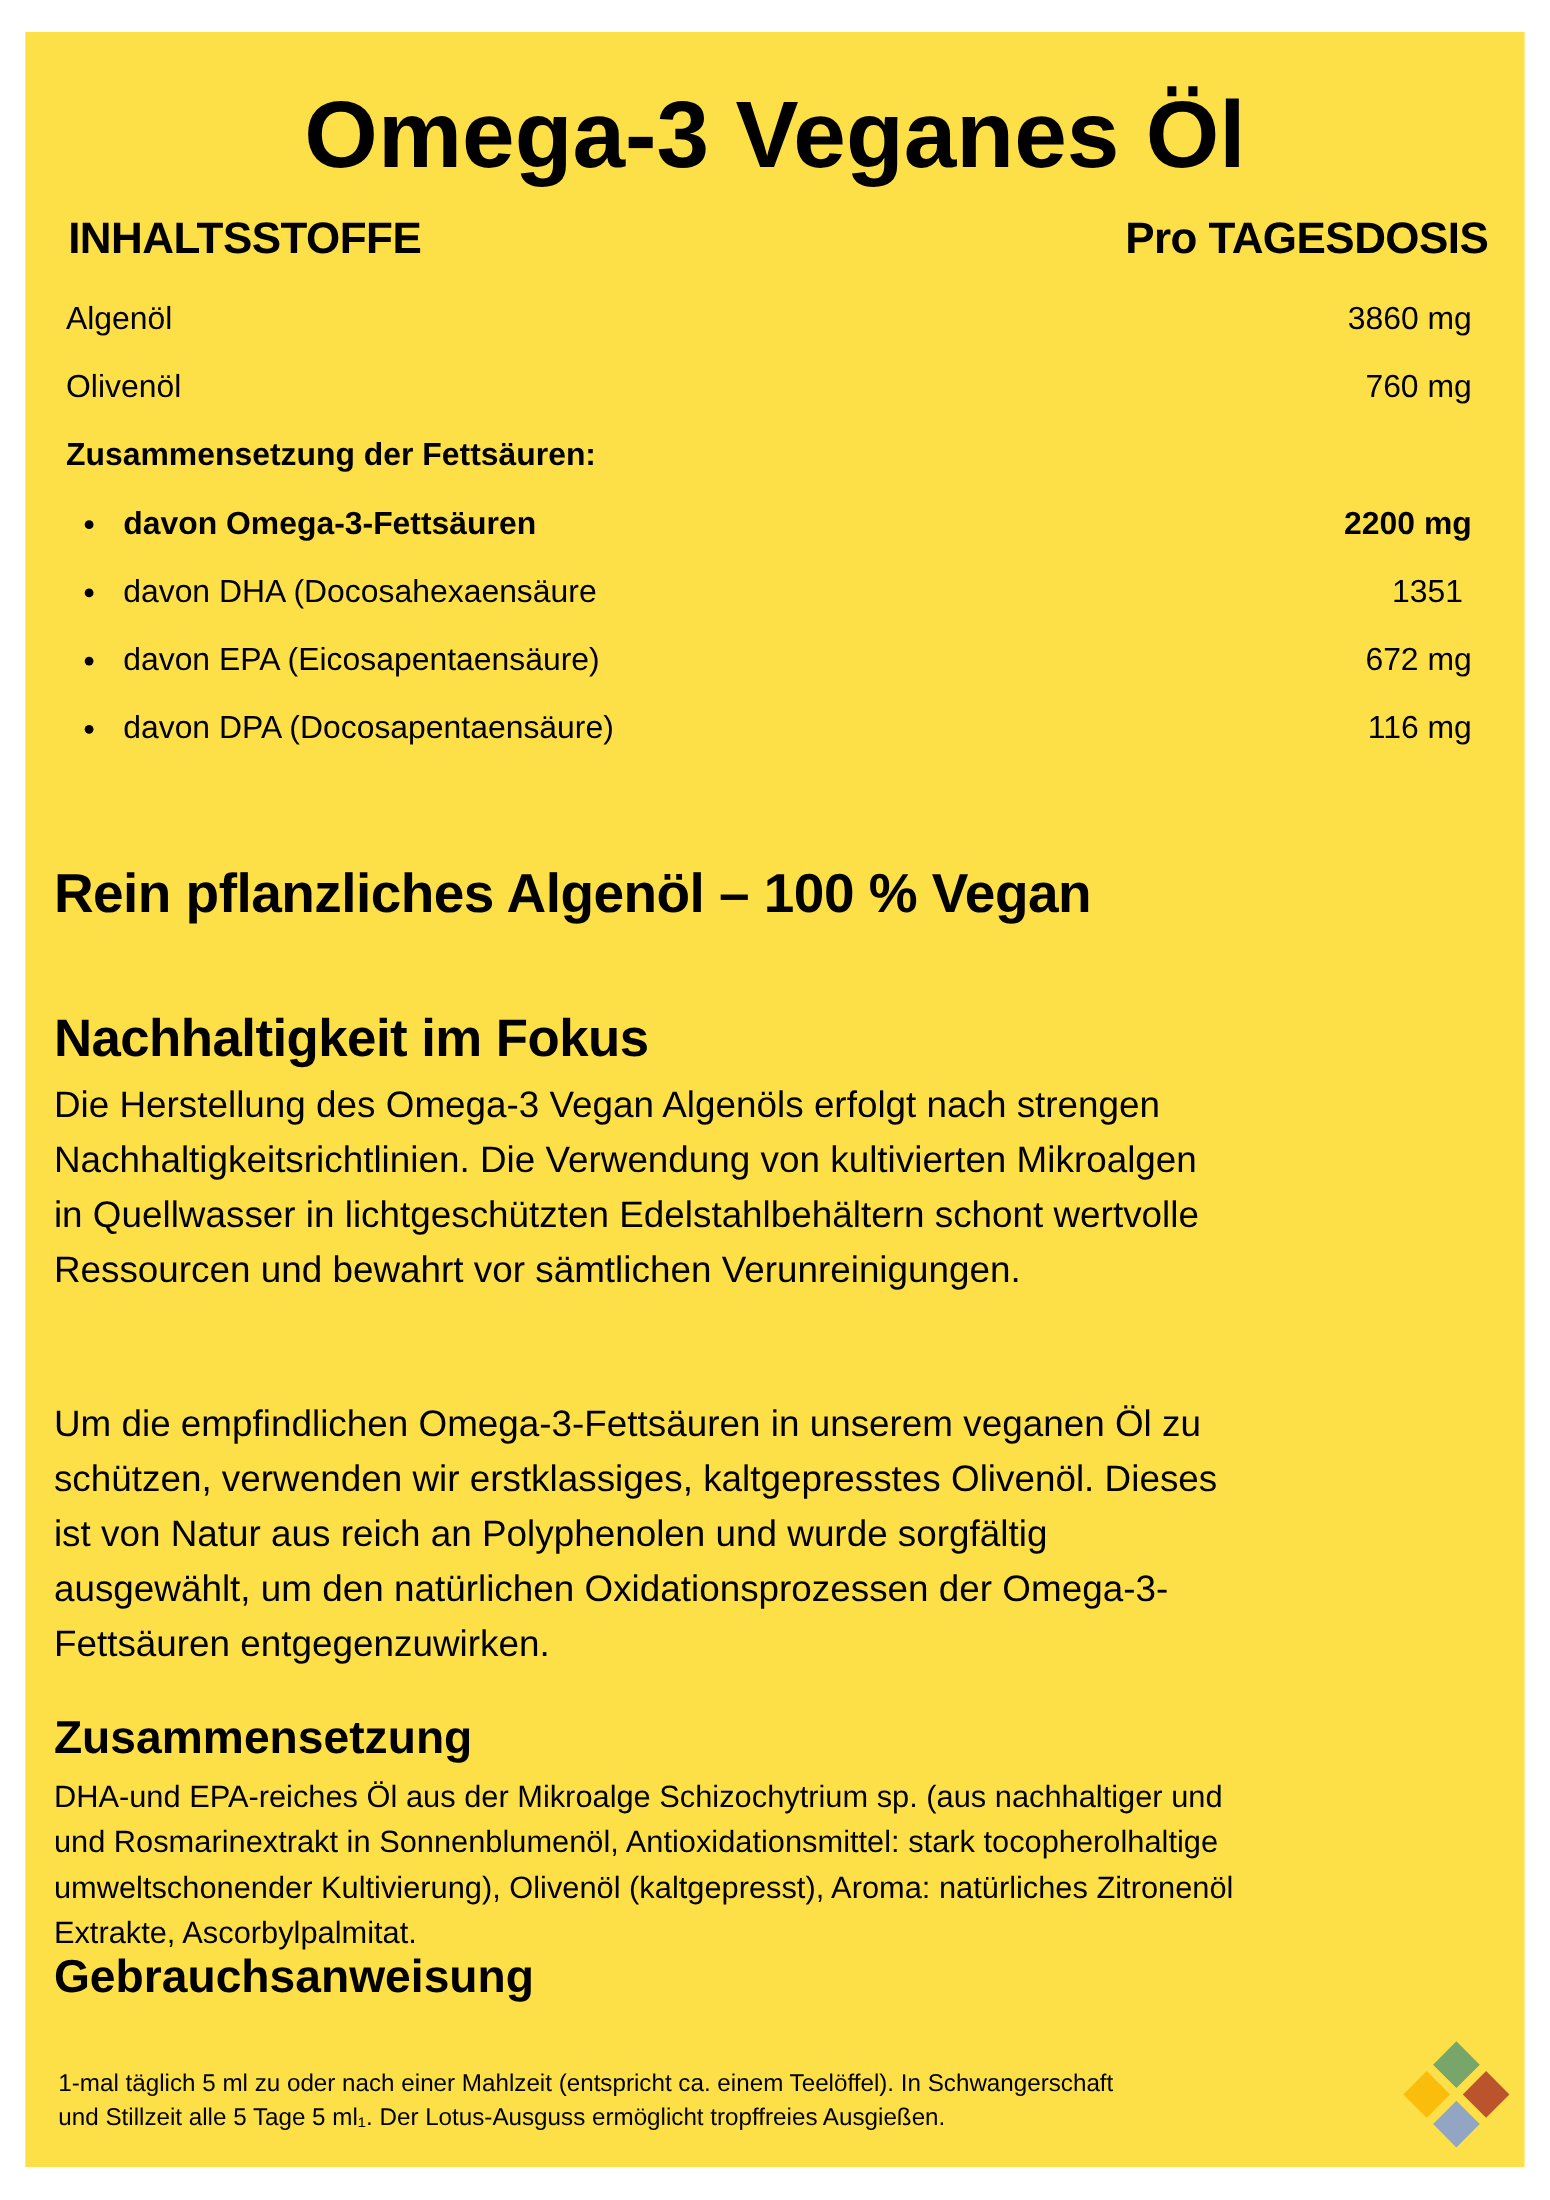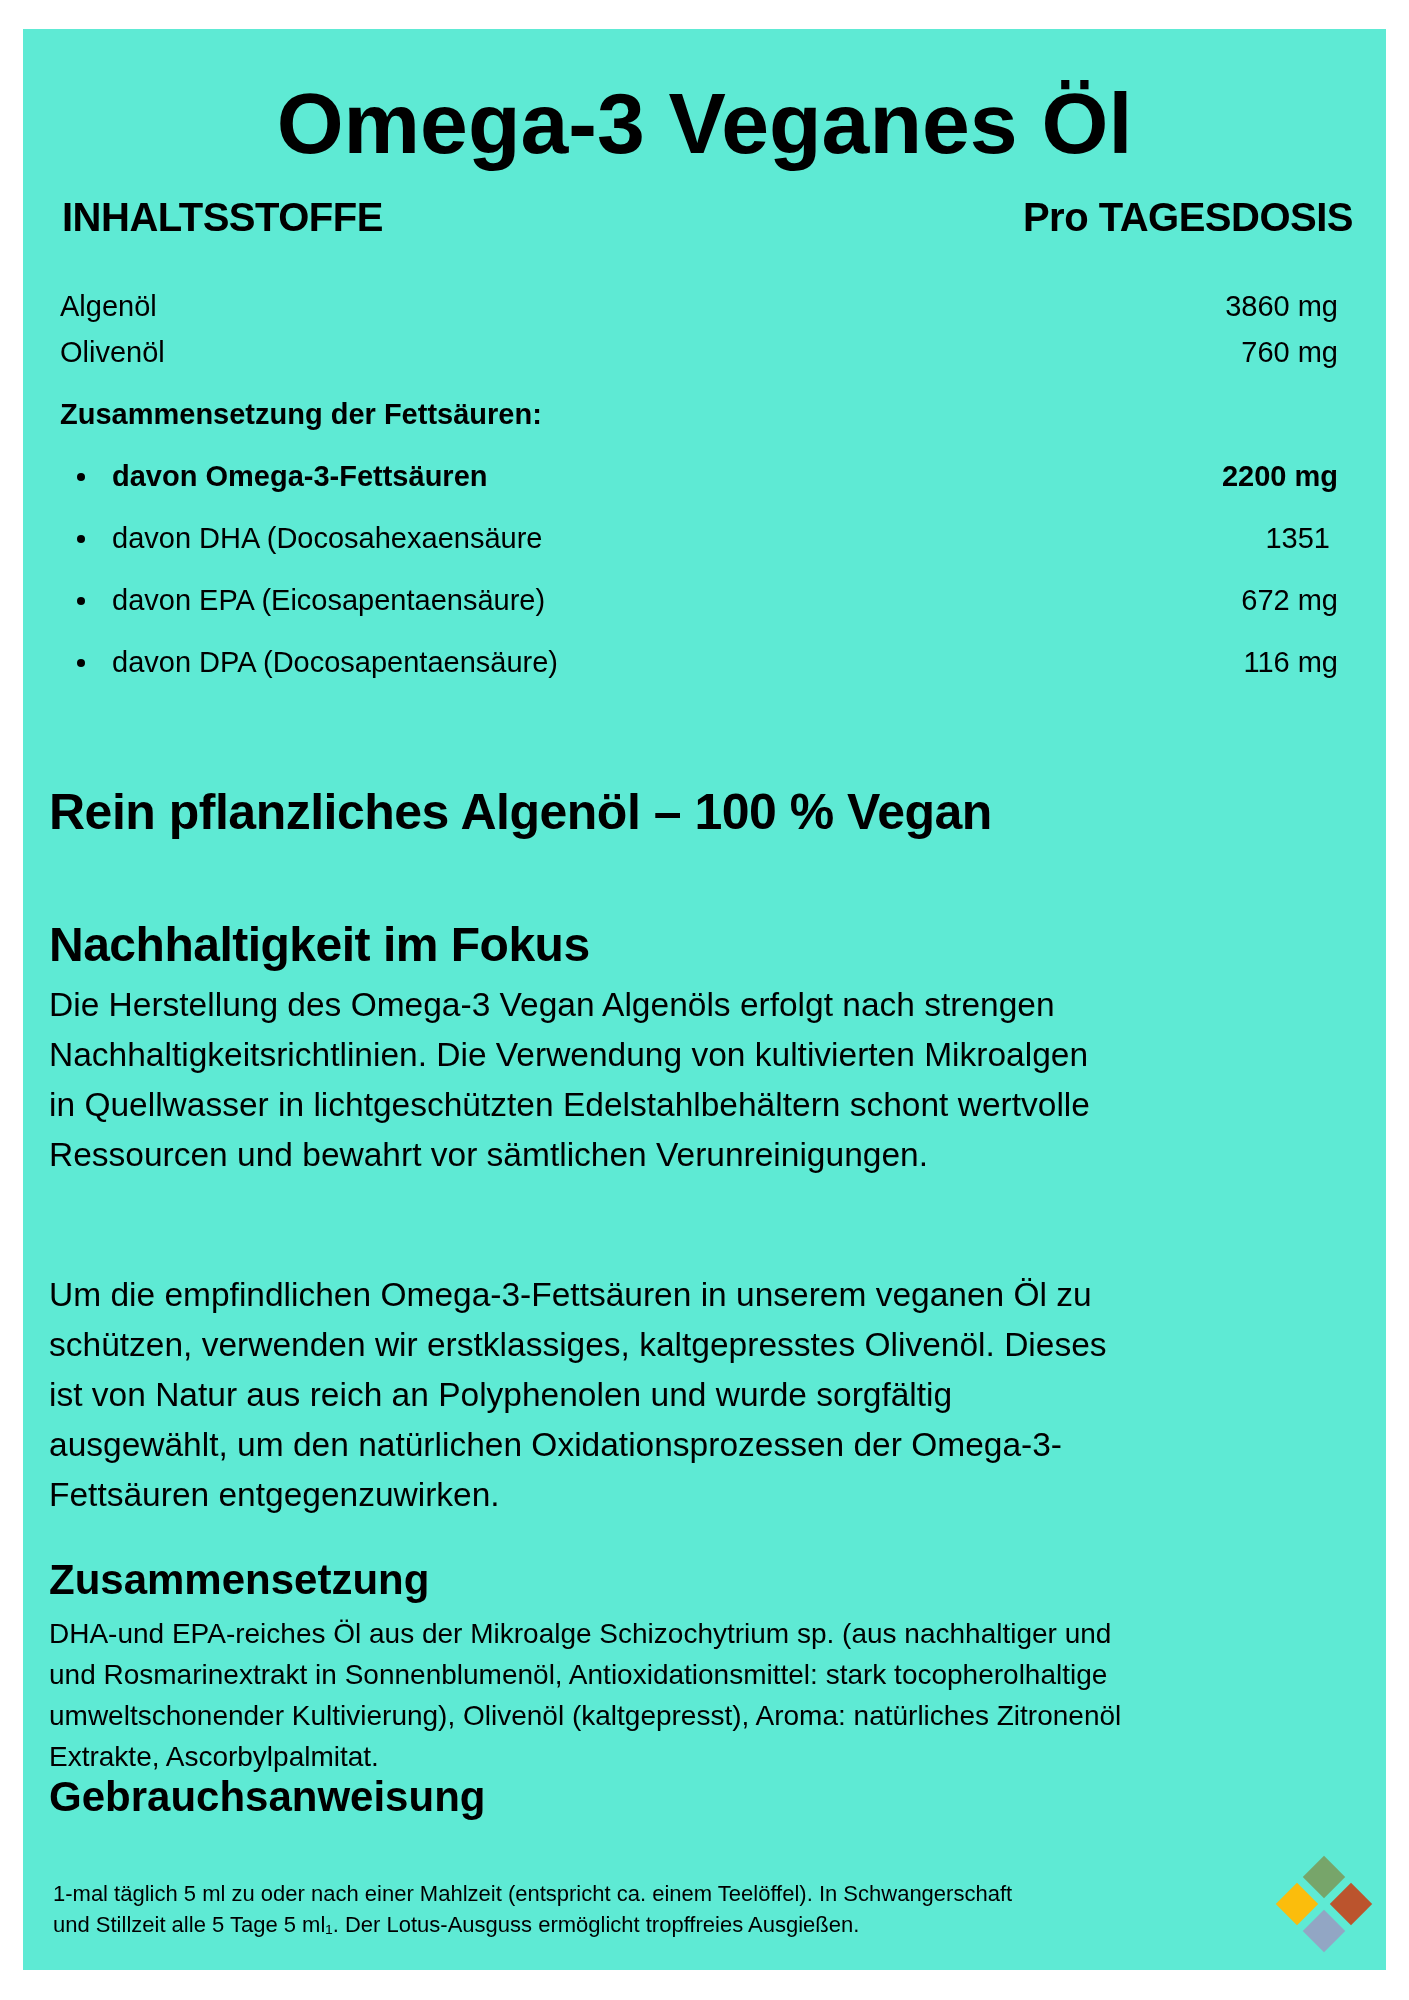--- a/index.html
+++ b/index.html
@@ -14,21 +14,21 @@
     overflow: hidden;
     font-family: "Liberation Sans", "DejaVu Sans", sans-serif;
     color: #000;
   }
   .panel {
     position: absolute;
     left: 23px;
     top: 29px;
     width: 1363px;
     height: 1941px;
-    background: #5eead4;
+    background: #fde047;
   }
   .abs { position: absolute; white-space: nowrap; }
 
   .title {
     left: 0; width: 1363px; top: 44px;
     text-align: center;
     font-size: 86px;
     font-weight: 900;
     letter-spacing: 0px;
     line-height: 100px;
@@ -114,21 +114,21 @@
 </head>
 <body>
 
 <div class="panel">
 
   <div class="abs title">Omega-3 Veganes Öl</div>
 
   <div class="abs col-head left">INHALTSSTOFFE</div>
   <div class="abs col-head right">Pro TAGESDOSIS</div>
 
-  <div class="abs row" style="top:241px;margin-top:16px;">
+  <div class="abs row" style="top:241px;">
     <span class="label">Algenöl</span>
     <span class="value">3860 mg</span>
   </div>
   <div class="abs row" style="top:303px;">
     <span class="label">Olivenöl</span>
     <span class="value">760 mg</span>
   </div>
   <div class="abs row bold" style="top:365px;">
     <span class="label">Zusammensetzung der Fettsäuren:</span>
   </div>

